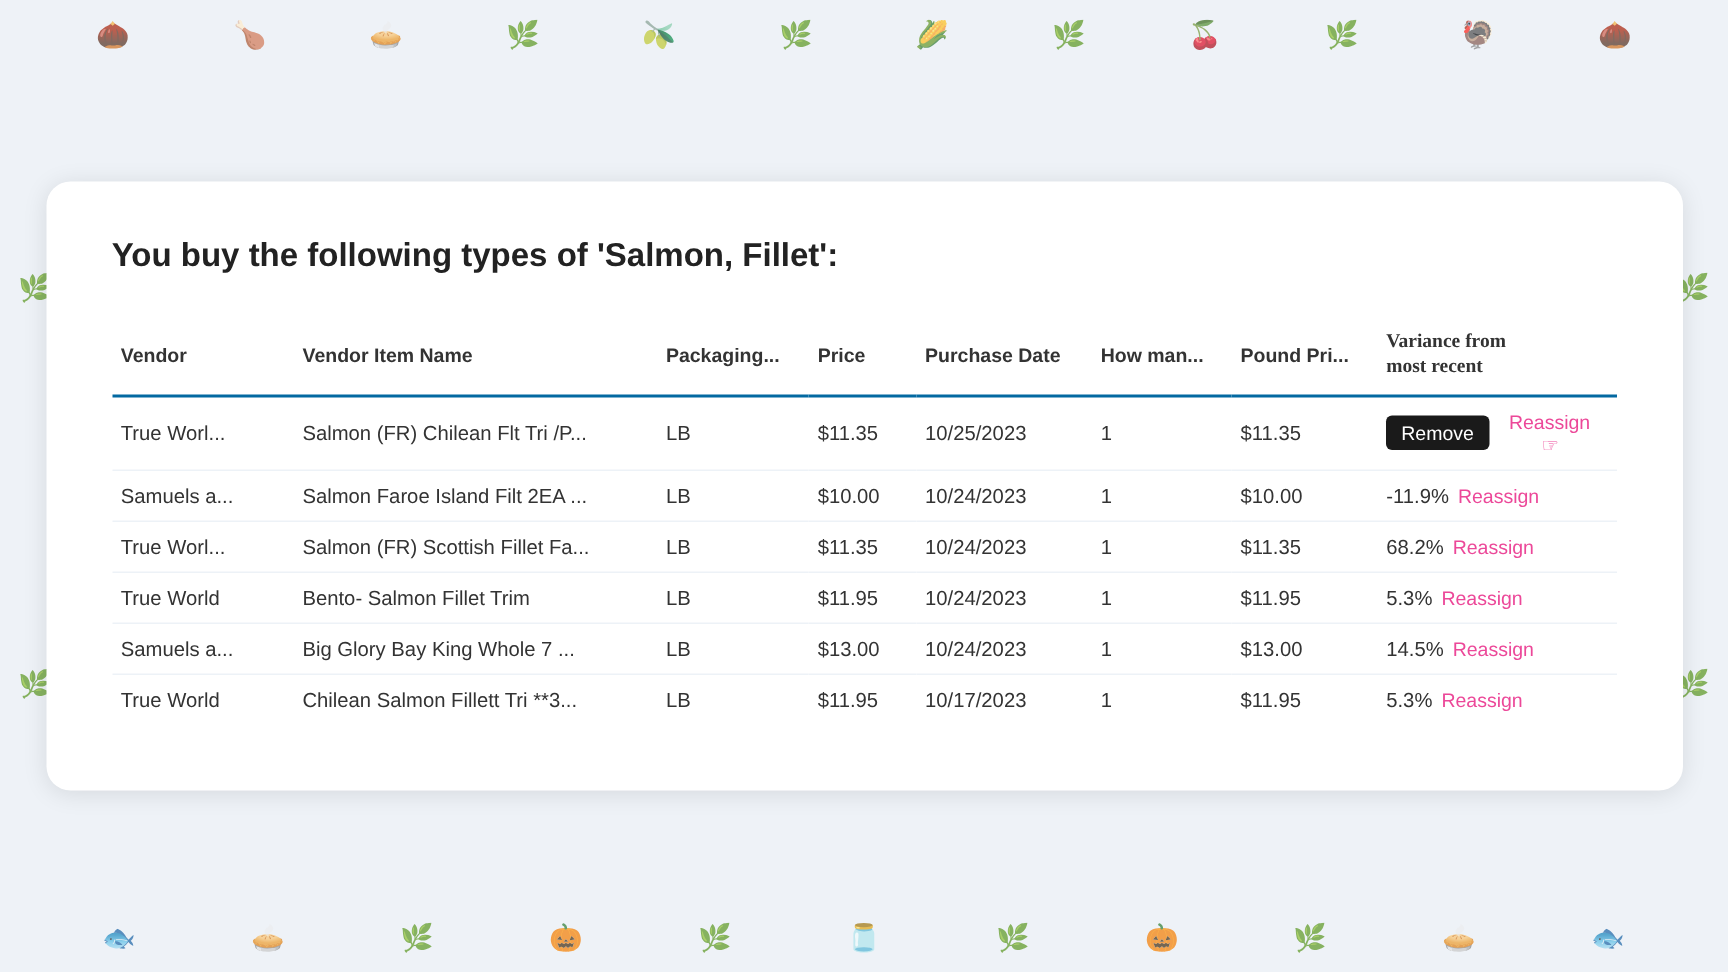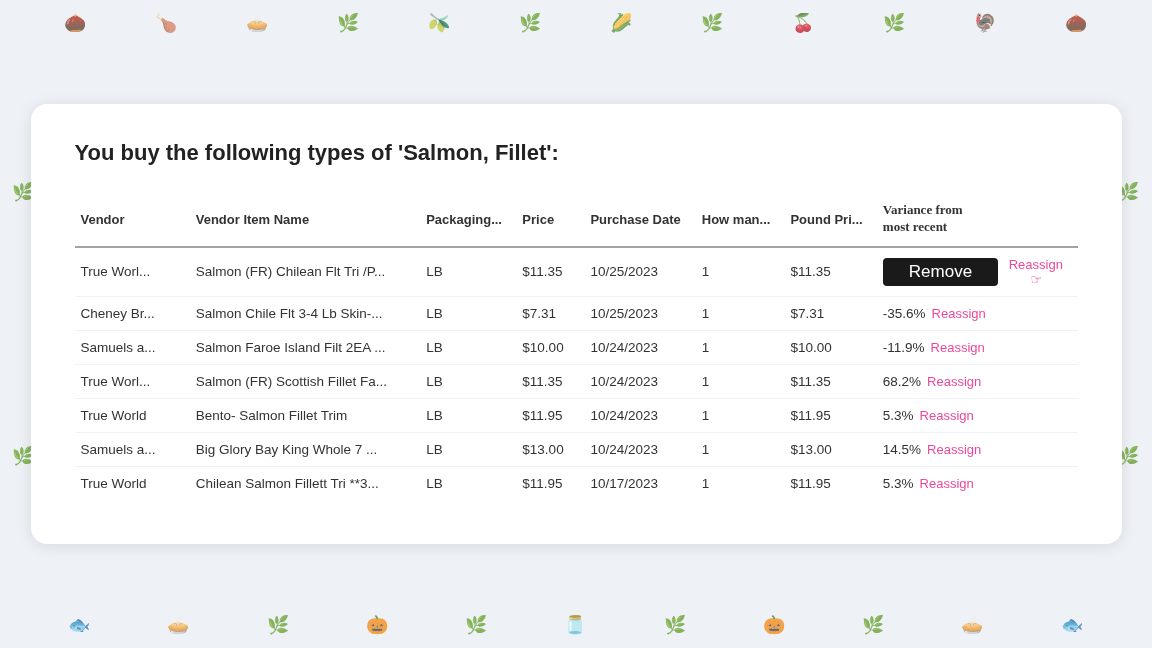--- a/index.html
+++ b/index.html
@@ -85,21 +85,21 @@
     }
 
     
     .data-table {
       width: 100%;
       border-collapse: collapse;
       font-size: 13.5px;
     }
 
     .data-table thead tr {
-      border-bottom: 2px solid #a3a3a3;
+      border-bottom: 2px solid #0369a1;
     }
 
     .data-table thead th {
       text-align: left;
       font-weight: 700;
       color: #333;
       padding: 8px 10px 10px 6px;
       white-space: nowrap;
       font-size: 13px;
     }
@@ -128,22 +128,22 @@
       align-items: center;
       gap: 6px;
       position: relative;
     }
 
     .btn-remove {
       background: #1a1a1a;
       color: white;
       border: none;
       border-radius: 4px;
-      padding: 4px 26px;
-      font-size: 17px;
+      padding: 4px 10px;
+      font-size: 13px;
       cursor: pointer;
       font-weight: 500;
       white-space: nowrap;
     }
 
     .btn-reassign {
       color: #ec4899;
       background: none;
       border: none;
       cursor: pointer;
@@ -240,35 +240,20 @@
           <td>1</td>
           <td>$11.35</td>
           <td>
             <div class="action-cell">
               <button class="btn-remove">Remove</button>
               <button class="btn-reassign">Reassign <span class="cursor-hand">☞</span></button>
             </div>
           </td>
         </tr>
 
-        <tr>
-          <td>Cheney Br...</td>
-          <td>Salmon Chile Flt 3-4 Lb Skin-...</td>
-          <td>LB</td>
-          <td>$7.31</td>
-          <td>10/25/2023</td>
-          <td>1</td>
-          <td>$7.31</td>
-          <td>
-            <div class="action-cell">
-              <span class="variance-val">-35.6%</span>
-              <button class="btn-reassign">Reassign</button>
-            </div>
-          </td>
-        </tr>
 
         <tr>
           <td>Samuels a...</td>
           <td>Salmon Faroe Island Filt 2EA ...</td>
           <td>LB</td>
           <td>$10.00</td>
           <td>10/24/2023</td>
           <td>1</td>
           <td>$10.00</td>
           <td>

